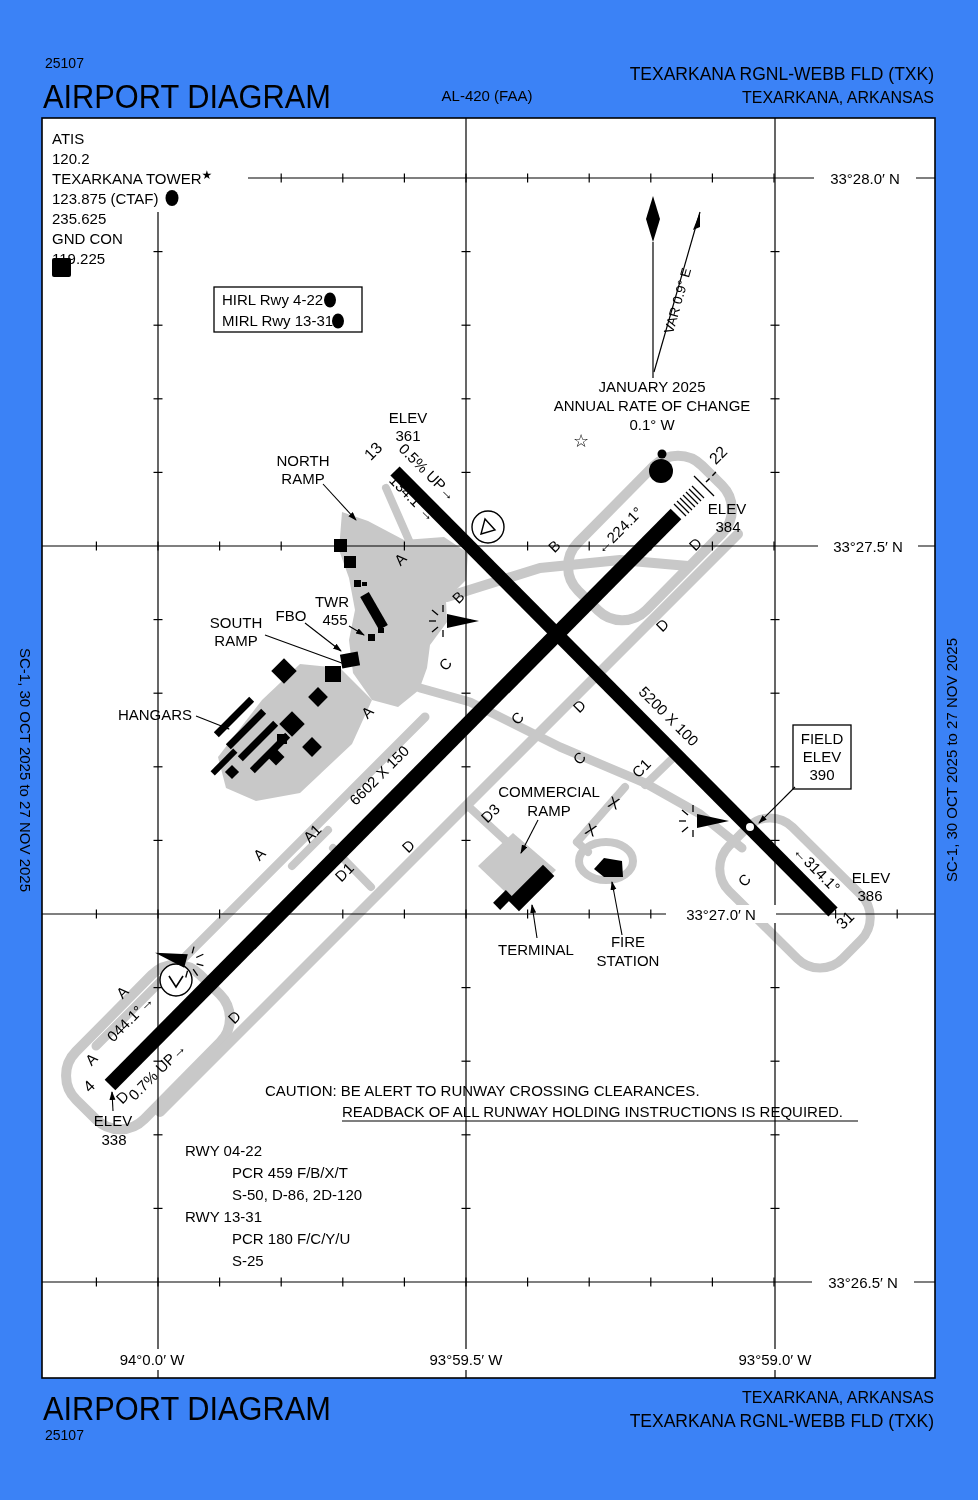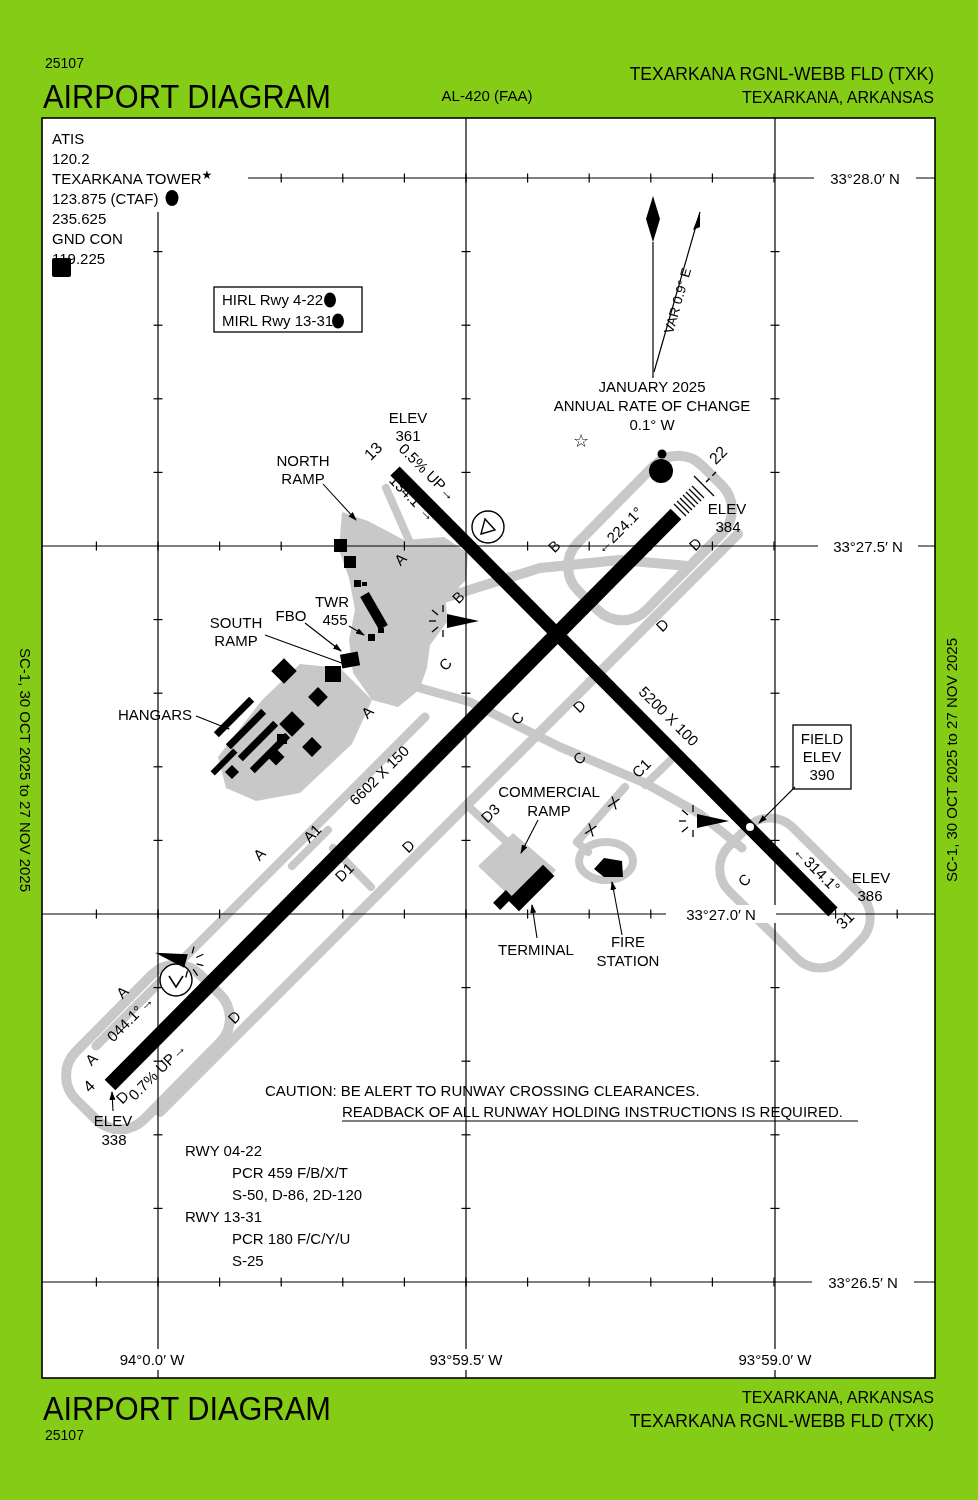--- a/index.html
+++ b/index.html
@@ -1,16 +1,16 @@
 <!DOCTYPE html>
 <html><head>
 <meta charset="utf-8">
 <style>
   html,body{margin:0;padding:0;background:#fff;}
-  #page{position:relative;width:978px;height:1500px;background:#84cc16;overflow:hidden;}
+  #page{position:relative;width:978px;height:1500px;background:#3b82f6;overflow:hidden;}
   svg{font-family:"Liberation Sans",sans-serif;}
   text{fill:#000;}
   .t15{font-size:15px;}
   .t14{font-size:14px;}
   .t16{font-size:16px;}
   .mid{text-anchor:middle;}
   .end{text-anchor:end;}
   .thin{stroke:#000;stroke-width:1.2;fill:none;}
 </style>
 </head>

